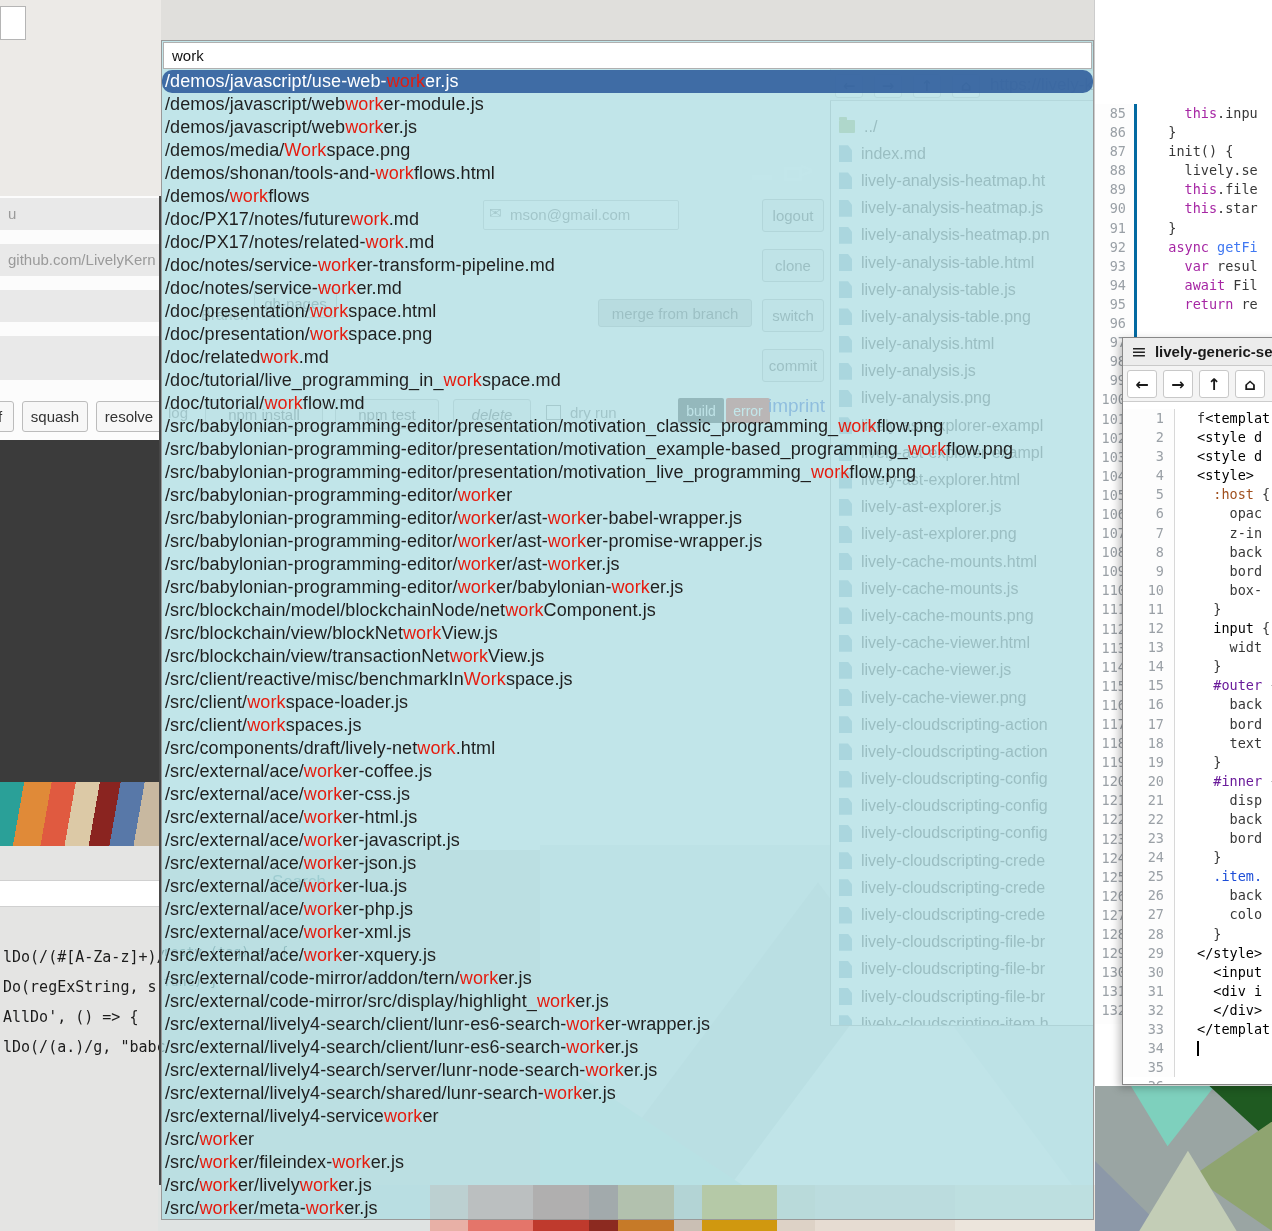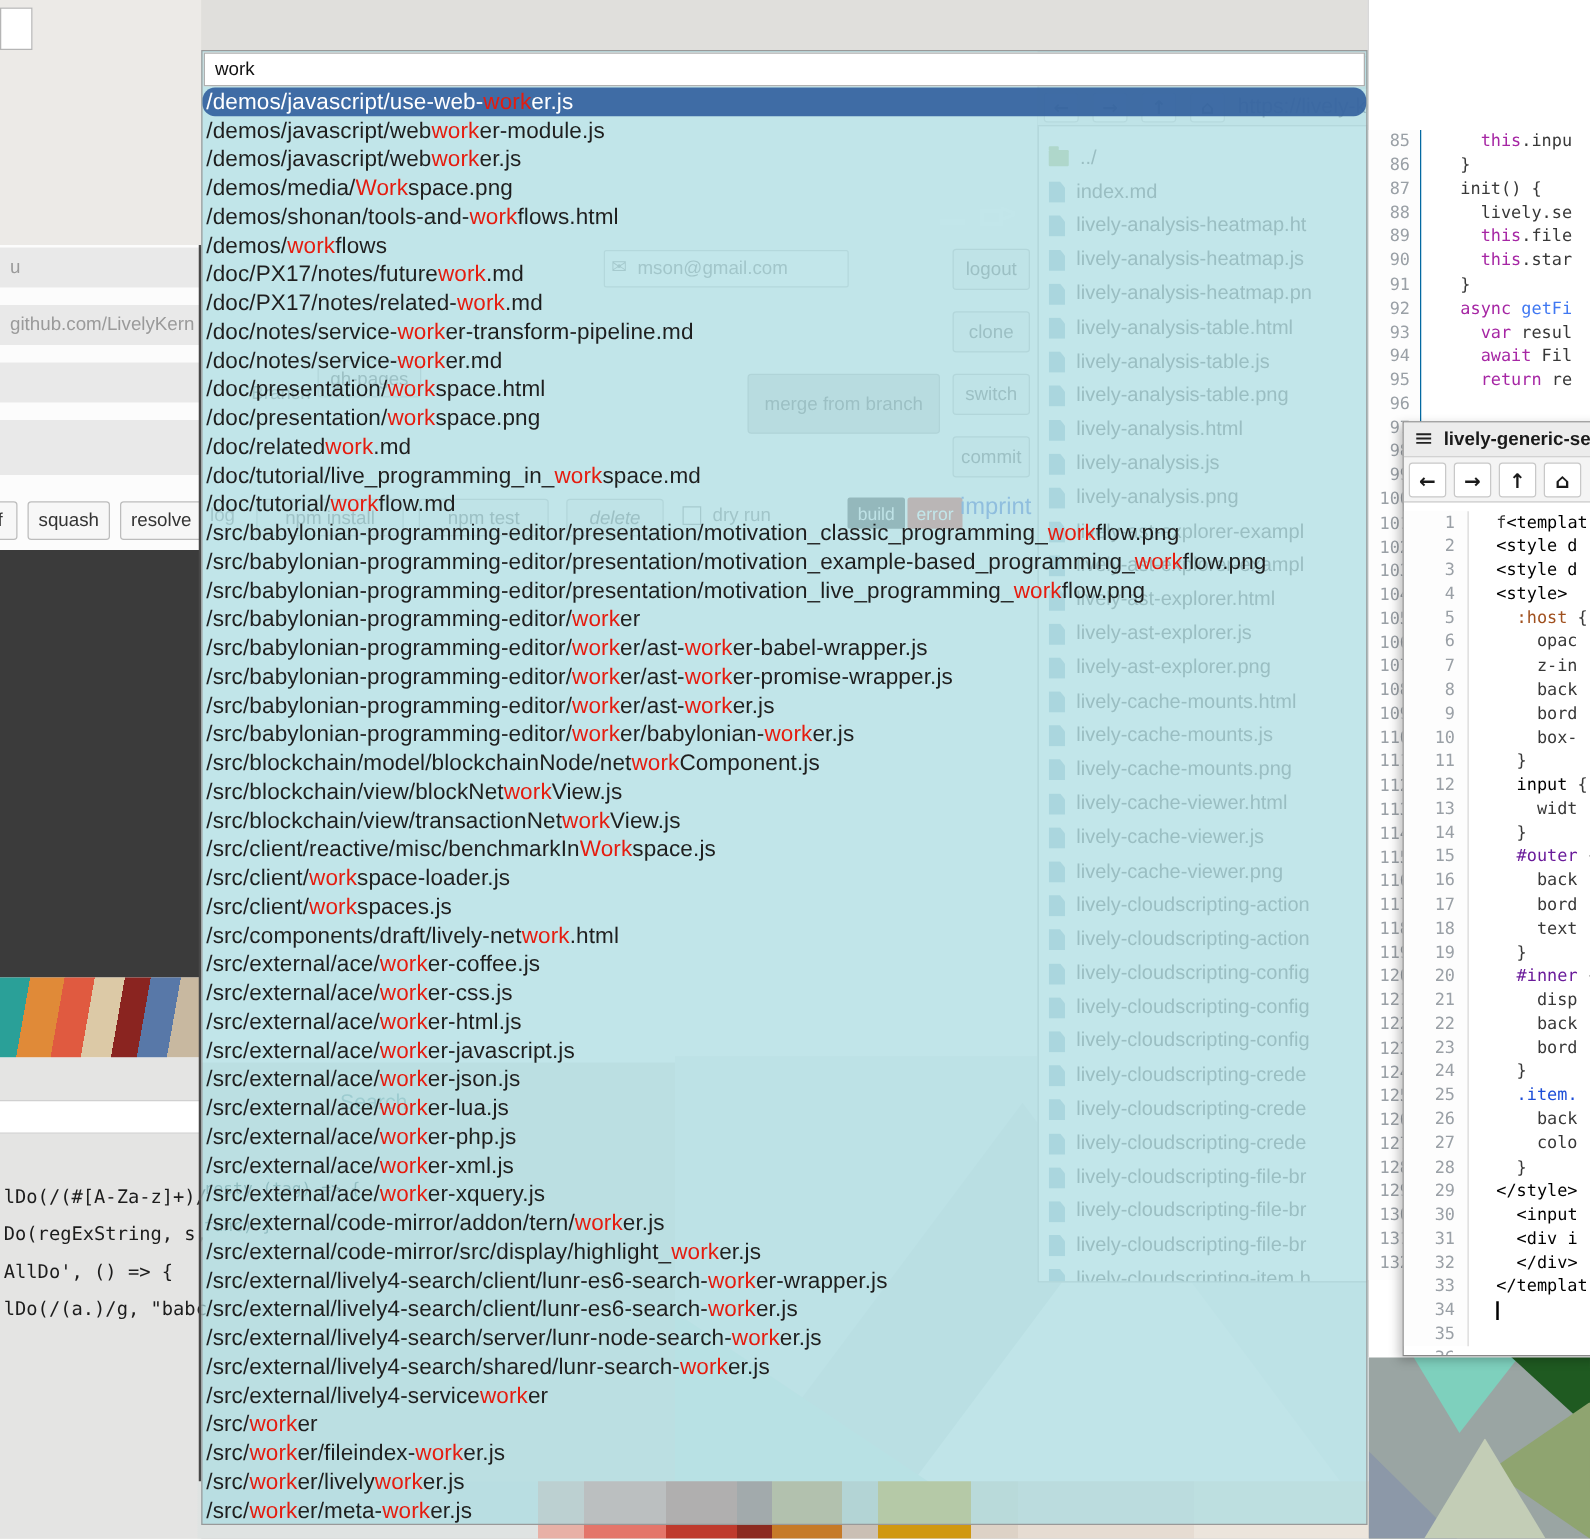--- a/index.html
+++ b/index.html
@@ -42,21 +42,21 @@
   .gh-btn{position:absolute;background:#f2f2f2;border:1px solid #c6c6c6;border-radius:3px;
     color:#777;font-size:15px;display:flex;align-items:center;justify-content:center;}
   .gh-text{position:absolute;color:#8a8a8a;font-size:15px;white-space:nowrap;}
   #gh-email{left:483px;top:200px;width:196px;height:30px;background:#fff;border:1px solid #ccc;
     border-radius:2px;color:#8c8c8c;font-size:15px;line-height:28px;padding-left:26px;white-space:nowrap;overflow:hidden;}
   #gh-mailicon{position:absolute;left:489px;top:204px;color:#9a9a9a;font-family:"DejaVu Sans",sans-serif;font-size:15px;}
   #gh-logout{left:762px;top:199px;width:62px;height:33px;}
   #gh-clone{left:762px;top:249px;width:62px;height:33px;}
   #gh-switch{left:762px;top:299px;width:62px;height:33px;}
   #gh-commit{left:762px;top:349px;width:62px;height:33px;}
-  #gh-merge{left:598px;top:299px;width:154px;height:48px;background:#dcdcdc;border-color:#bdbdbd;}
+  #gh-merge{left:598px;top:299px;width:154px;height:28px;background:#dcdcdc;border-color:#bdbdbd;}
   #gh-branch-label{left:201px;top:306px;}
   #gh-ghpages{left:254px;top:288px;width:83px;height:30px;}
   #gh-log{left:168px;top:404px;}
   #gh-npmi{left:205px;top:399px;width:118px;height:30px;}
   #gh-npmt{left:335px;top:399px;width:104px;height:30px;}
   #gh-delete{left:453px;top:399px;width:78px;height:30px;font-style:italic;}
   #gh-check{left:546px;top:405px;width:15px;height:15px;background:#fff;border:1px solid #9a9a9a;}
   #gh-dryrun{left:570px;top:404px;}
   #gh-build{left:678px;top:398px;width:46px;height:25px;background:#5c5c5c;border:none;color:#f0f0f0;font-size:14px;border-radius:2px;}
   #gh-error{left:726px;top:398px;width:44px;height:25px;background:#e05544;border:none;color:#fff;font-size:14px;border-radius:2px;}
@@ -93,21 +93,21 @@
   .file-row{height:27.2px;display:flex;align-items:center;padding-left:8px;overflow:hidden;white-space:nowrap;}
   .file-name{color:#6f6f6f;font-size:16px;margin-left:9px;}
   .ic-file{width:13px;height:17px;background:#a9c6d4;clip-path:polygon(0 0,9px 0,13px 5px,13px 17px,0 17px);flex:none;}
   .ic-folder{width:16px;height:13px;background:#b9c98f;border-radius:1px;position:relative;flex:none;}
   .ic-folder:before{content:"";position:absolute;left:0;top:-3px;width:8px;height:3px;background:#b9c98f;border-radius:1px 1px 0 0;}
 
   
   #editor1{left:1094px;top:0;width:178px;height:1086px;background:#fff;border-left:1px solid #ccc;}
   .gutter{position:absolute;font-family:"DejaVu Sans Mono",monospace;font-size:13.5px;color:#9aa0a6;
     text-align:right;line-height:19.1px;}
-  #ed1-gutter{left:0;top:104px;width:42px;border-right:1px solid #0369a1;padding-right:8px;height:920px;background:#fdfdfd;}
+  #ed1-gutter{left:0;top:104px;width:42px;border-right:3px solid #0369a1;padding-right:8px;height:920px;background:#fdfdfd;}
   .codecol{position:absolute;font-family:"DejaVu Sans Mono",monospace;font-size:13.5px;color:#383838;
     line-height:19.1px;white-space:pre;}
   #ed1-code{left:57px;top:104px;}
   .tk-kw{color:#a626a4;}
   .tk-fn{color:#4078f2;}
   .tk-tag{color:#000000;}
   .tk-id{color:#6a1b9a;}
   .tk-cls{color:#1d4ed8;}
   .tk-ps{color:#a0501e;}
   .cursor{display:inline-block;width:2px;height:15px;background:#000;vertical-align:text-bottom;}

